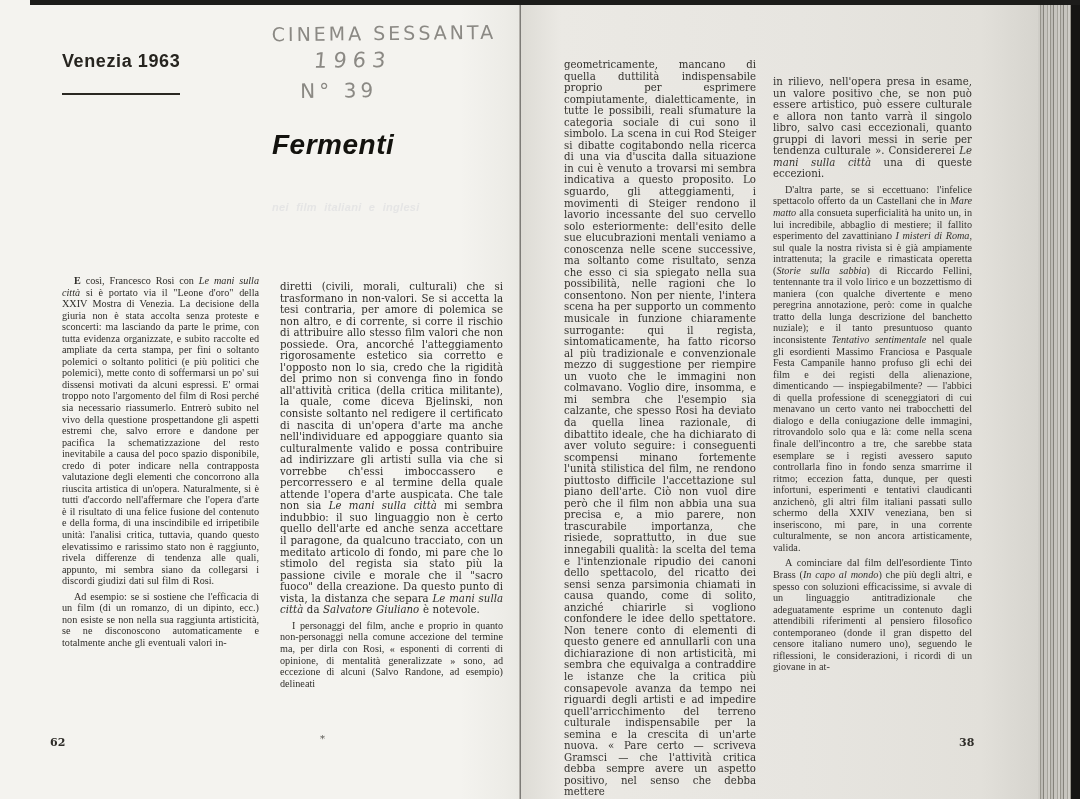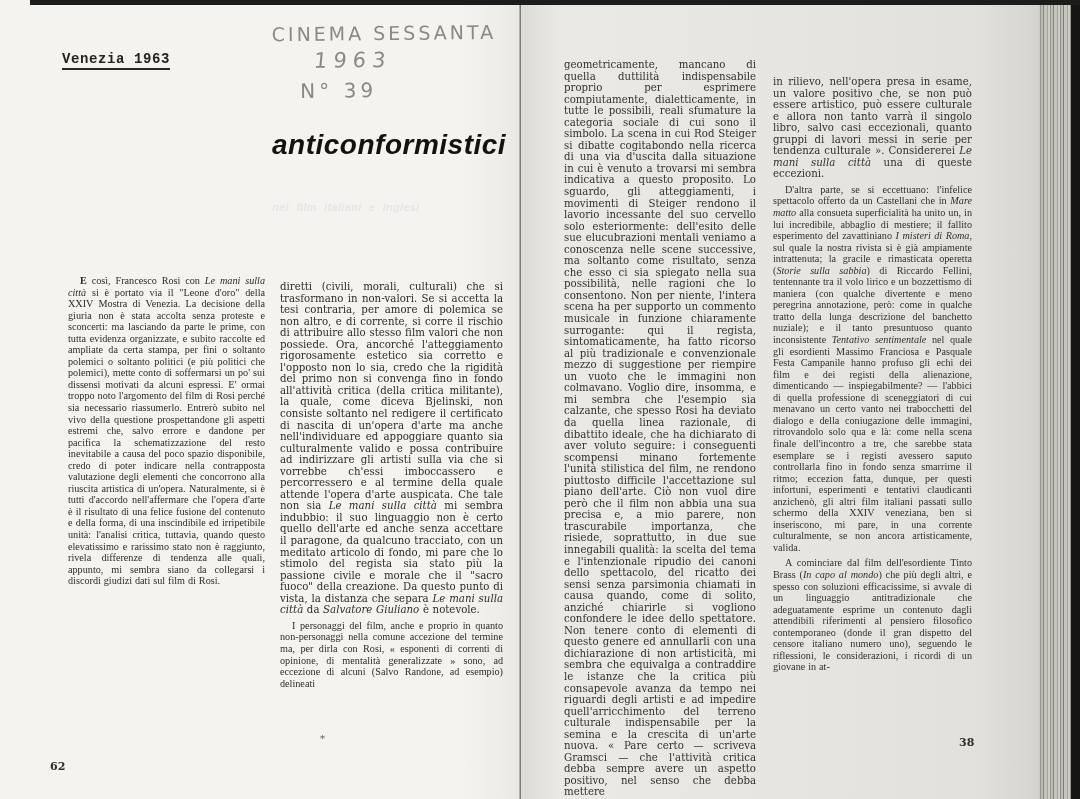--- a/index.html
+++ b/index.html
@@ -7,48 +7,48 @@
          font-family:"DejaVu Serif",serif;}
   .page{position:absolute;top:0;height:799px;}
   .page-left{left:0;width:520px;background:linear-gradient(90deg,#f4f3ef 0,#f4f3ef 460px,#edece7 505px,#e9e8e3 520px);}
   .page-right{left:521px;width:517px;background:linear-gradient(90deg,#dddbd5 0,#ebe9e4 40px,#e7e5e0 280px,#e2e0da 460px,#d6d4ce 517px);}
   .gutter-line{position:absolute;left:519px;top:4px;width:2px;height:795px;background:#a09e98;opacity:.75;}
   .edge-stack{position:absolute;left:1038px;top:0;width:34px;height:799px;
       background:repeating-linear-gradient(90deg,#cfcdc7 0 2px,#96948b 2px 3px,#bdbbb5 3px 5px,#84827a 5px 6px,#c6c4be 6px 9px,#a5a39b 9px 10px);}
   .black-right{position:absolute;left:1071px;top:0;width:9px;height:799px;background:#151513;}
   .top-edge{position:absolute;left:30px;top:0;width:1050px;height:5px;background:#1c1c1a;}
 
-  .section-label{position:absolute;left:62px;top:51px;font-family:Liberation Mono, monospace;
-      font-weight:bold;font-size:14px;letter-spacing:.6px;color:#26241f;
-      border-bottom:2px solid #2a2822;padding-bottom:1px;}
+  .section-label{position:absolute;left:62px;top:51px;font-family:Liberation Sans, sans-serif;
+      font-weight:bold;font-size:18px;letter-spacing:.6px;color:#26241f;
+      border-bottom:2px solid #2a2822;padding-bottom:21px;}
   .annotation{position:absolute;left:272px;top:22px;color:#8b8984;
       font-family:"DejaVu Sans",sans-serif;transform:rotate(-.6deg);}
   .annotation .a1{font-size:19px;letter-spacing:3px;}
   .annotation .a2{font-size:21px;letter-spacing:6px;margin:4px 0 0 42px;transform:skewX(-6deg);}
   .annotation .a3{font-size:20px;letter-spacing:4px;margin:6px 0 0 28px;}
 
   .title{position:absolute;left:272px;top:127px;font-family:"Liberation Sans",sans-serif;
       font-weight:bold;font-style:italic;font-size:28px;line-height:35px;color:#13120e;letter-spacing:.5px;}
   .subtitle{position:absolute;left:272px;top:201px;font-family:"Liberation Sans",sans-serif;
       font-weight:bold;font-style:italic;font-size:11px;color:#e5e5e5;word-spacing:4px;letter-spacing:.3px;}
 
   .col{position:absolute;text-align:justify;font-size:10.2px;line-height:11.55px;color:#2e2c28;
       hyphens:auto;-webkit-hyphens:auto;word-spacing:.4px;}
   .col p{margin:4px;}
   .col p.indent{text-indent:12px;font-family:Liberation Serif, serif;}
-  .col1{left:64px;top:271px;width:205px;}
+  .col1{left:58px;top:271px;width:205px;}
   .col2{left:276px;top:277px;width:231px;}
   .col3{left:560px;top:55px;width:200px;color:#33312d;}
   .col4{left:769px;top:72px;width:207px;color:#33312d;}
 
   .seg-i{font-style:italic;}
   .seg-b{font-weight:bold;}
 
   .page-num{position:absolute;font-size:11px;font-weight:bold;color:#2e2c28;}
-  .pn-left{left:50px;top:736px;margin-top:24px;}
+  .pn-left{left:50px;top:736px;}
   .pn-right{left:959px;top:736px;}
   .footnote-mark{position:absolute;left:320px;top:733px;font-size:10px;color:#55534e;}
 </style>
 </head>
 <body>
 
 <div class="stage">
 
   <div class="page page-left"></div>
   <div class="page page-right"></div>
@@ -59,26 +59,27 @@
 
   <div class="section-label">Venezia 1963</div>
 
   <div class="annotation">
     <div class="a1">CINEMA SESSANTA</div>
     <div class="a2">1963</div>
     <div class="a3">N° 39</div>
   </div>
 
   <div class="title">
-    <div>anticonformistici</div>
+    <div>Fermenti</div>
   </div>
   <div class="subtitle">nei film italiani e inglesi</div>
 
   <div class="col col1">
     <p class="indent"><span class="seg-b">E</span><span> così, Francesco Rosi con </span><span class="seg-i">Le mani sulla città</span><span> si è portato via il "Leone d'oro" della XXIV Mostra di Venezia. La decisione della giuria non è stata accolta senza proteste e sconcerti: ma lasciando da parte le prime, con tutta evidenza organizzate, e subito raccolte ed ampliate da certa stampa, per fini o soltanto polemici o soltanto politici (e più politici che polemici), mette conto di soffermarsi un po' sui dissensi motivati da alcuni espressi. E' ormai troppo noto l'argomento del film di Rosi perché sia necessario riassumerlo. Entrerò subito nel vivo della questione prospettandone gli aspetti estremi che, salvo errore e dandone per pacifica la schematizzazione del resto inevitabile a causa del poco spazio disponibile, credo di poter indicare nella contrapposta valutazione degli elementi che concorrono alla riuscita artistica di un'opera. Naturalmente, si è tutti d'accordo nell'affermare che l'opera d'arte è il risultato di una felice fusione del contenuto e della forma, di una inscindibile ed irripetibile unità: l'analisi critica, tuttavia, quando questo elevatissimo e rarissimo stato non è raggiunto, rivela differenze di tendenza alle quali, appunto, mi sembra siano da collegarsi i discordi giudizi dati sul film di Rosi.</span></p>
+    <p class="indent"><span>Ad esempio: se si sostiene che l'efficacia di un film (di un romanzo, di un dipinto, ecc.) non esiste se non nella sua raggiunta artisticità, se ne disconoscono automaticamente e totalmente anche gli eventuali valori in-</span></p>
   </div>
 
   <div class="col col2">
     <p><span>diretti (civili, morali, culturali) che si trasformano in non-valori. Se si accetta la tesi contraria, per amore di polemica se non altro, e di corrente, si corre il rischio di attribuire allo stesso film valori che non possiede. Ora, ancorché l'atteggiamento rigorosamente estetico sia corretto e l'opposto non lo sia, credo che la rigidità del primo non si convenga fino in fondo all'attività critica (della critica militante), la quale, come diceva Bjelinski, non consiste soltanto nel redigere il certificato di nascita di un'opera d'arte ma anche nell'individuare ed appoggiare quanto sia culturalmente valido e possa contribuire ad indirizzare gli artisti sulla via che si vorrebbe ch'essi imboccassero e percorressero e al termine della quale attende l'opera d'arte auspicata. Che tale non sia </span><span class="seg-i">Le mani sulla città</span><span> mi sembra indubbio: il suo linguaggio non è certo quello dell'arte ed anche senza accettare il paragone, da qualcuno tracciato, con un meditato articolo di fondo, mi pare che lo stimolo del regista sia stato più la passione civile e morale che il "sacro fuoco" della creazione. Da questo punto di vista, la distanza che separa </span><span class="seg-i">Le mani sulla città</span><span> da </span><span class="seg-i">Salvatore Giuliano</span><span> è notevole.</span></p>
     <p class="indent"><span>I personaggi del film, anche e proprio in quanto non-personaggi nella comune accezione del termine ma, per dirla con Rosi, « esponenti di correnti di opinione, di mentalità generalizzate » sono, ad eccezione di alcuni (Salvo Randone, ad esempio) delineati</span></p>
   </div>
 
   <div class="col col3">
     <p><span>geometricamente, mancano di quella duttilità indispensabile proprio per esprimere compiutamente, dialetticamente, in tutte le possibili, reali sfumature la categoria sociale di cui sono il simbolo. La scena in cui Rod Steiger si dibatte cogitabondo nella ricerca di una via d'uscita dalla situazione in cui è venuto a trovarsi mi sembra indicativa a questo proposito. Lo sguardo, gli atteggiamenti, i movimenti di Steiger rendono il lavorio incessante del suo cervello solo esteriormente: dell'esito delle sue elucubrazioni mentali veniamo a conoscenza nelle scene successive, ma soltanto come risultato, senza che esso ci sia spiegato nella sua possibilità, nelle ragioni che lo consentono. Non per niente, l'intera scena ha per supporto un commento musicale in funzione chiaramente surrogante: qui il regista, sintomaticamente, ha fatto ricorso al più tradizionale e convenzionale mezzo di suggestione per riempire un vuoto che le immagini non colmavano. Voglio dire, insomma, e mi sembra che l'esempio sia calzante, che spesso Rosi ha deviato da quella linea razionale, di dibattito ideale, che ha dichiarato di aver voluto seguire: i conseguenti scompensi minano fortemente l'unità stilistica del film, ne rendono piuttosto difficile l'accettazione sul piano dell'arte. Ciò non vuol dire però che il film non abbia una sua precisa e, a mio parere, non trascurabile importanza, che risiede, soprattutto, in due sue innegabili qualità: la scelta del tema e l'intenzionale ripudio dei canoni dello spettacolo, del ricatto dei sensi senza parsimonia chiamati in causa quando, come di solito, anziché chiarirle si vogliono confondere le idee dello spettatore. Non tenere conto di elementi di questo genere ed annullarli con una dichiarazione di non artisticità, mi sembra che equivalga a contraddire le istanze che la critica più consapevole avanza da tempo nei riguardi degli artisti e ad impedire quell'arricchimento del terreno culturale indispensabile per la semina e la crescita di un'arte nuova. « Pare certo — scriveva Gramsci — che l'attività critica debba sempre avere un aspetto positivo, nel senso che debba mettere</span></p>
   </div>

